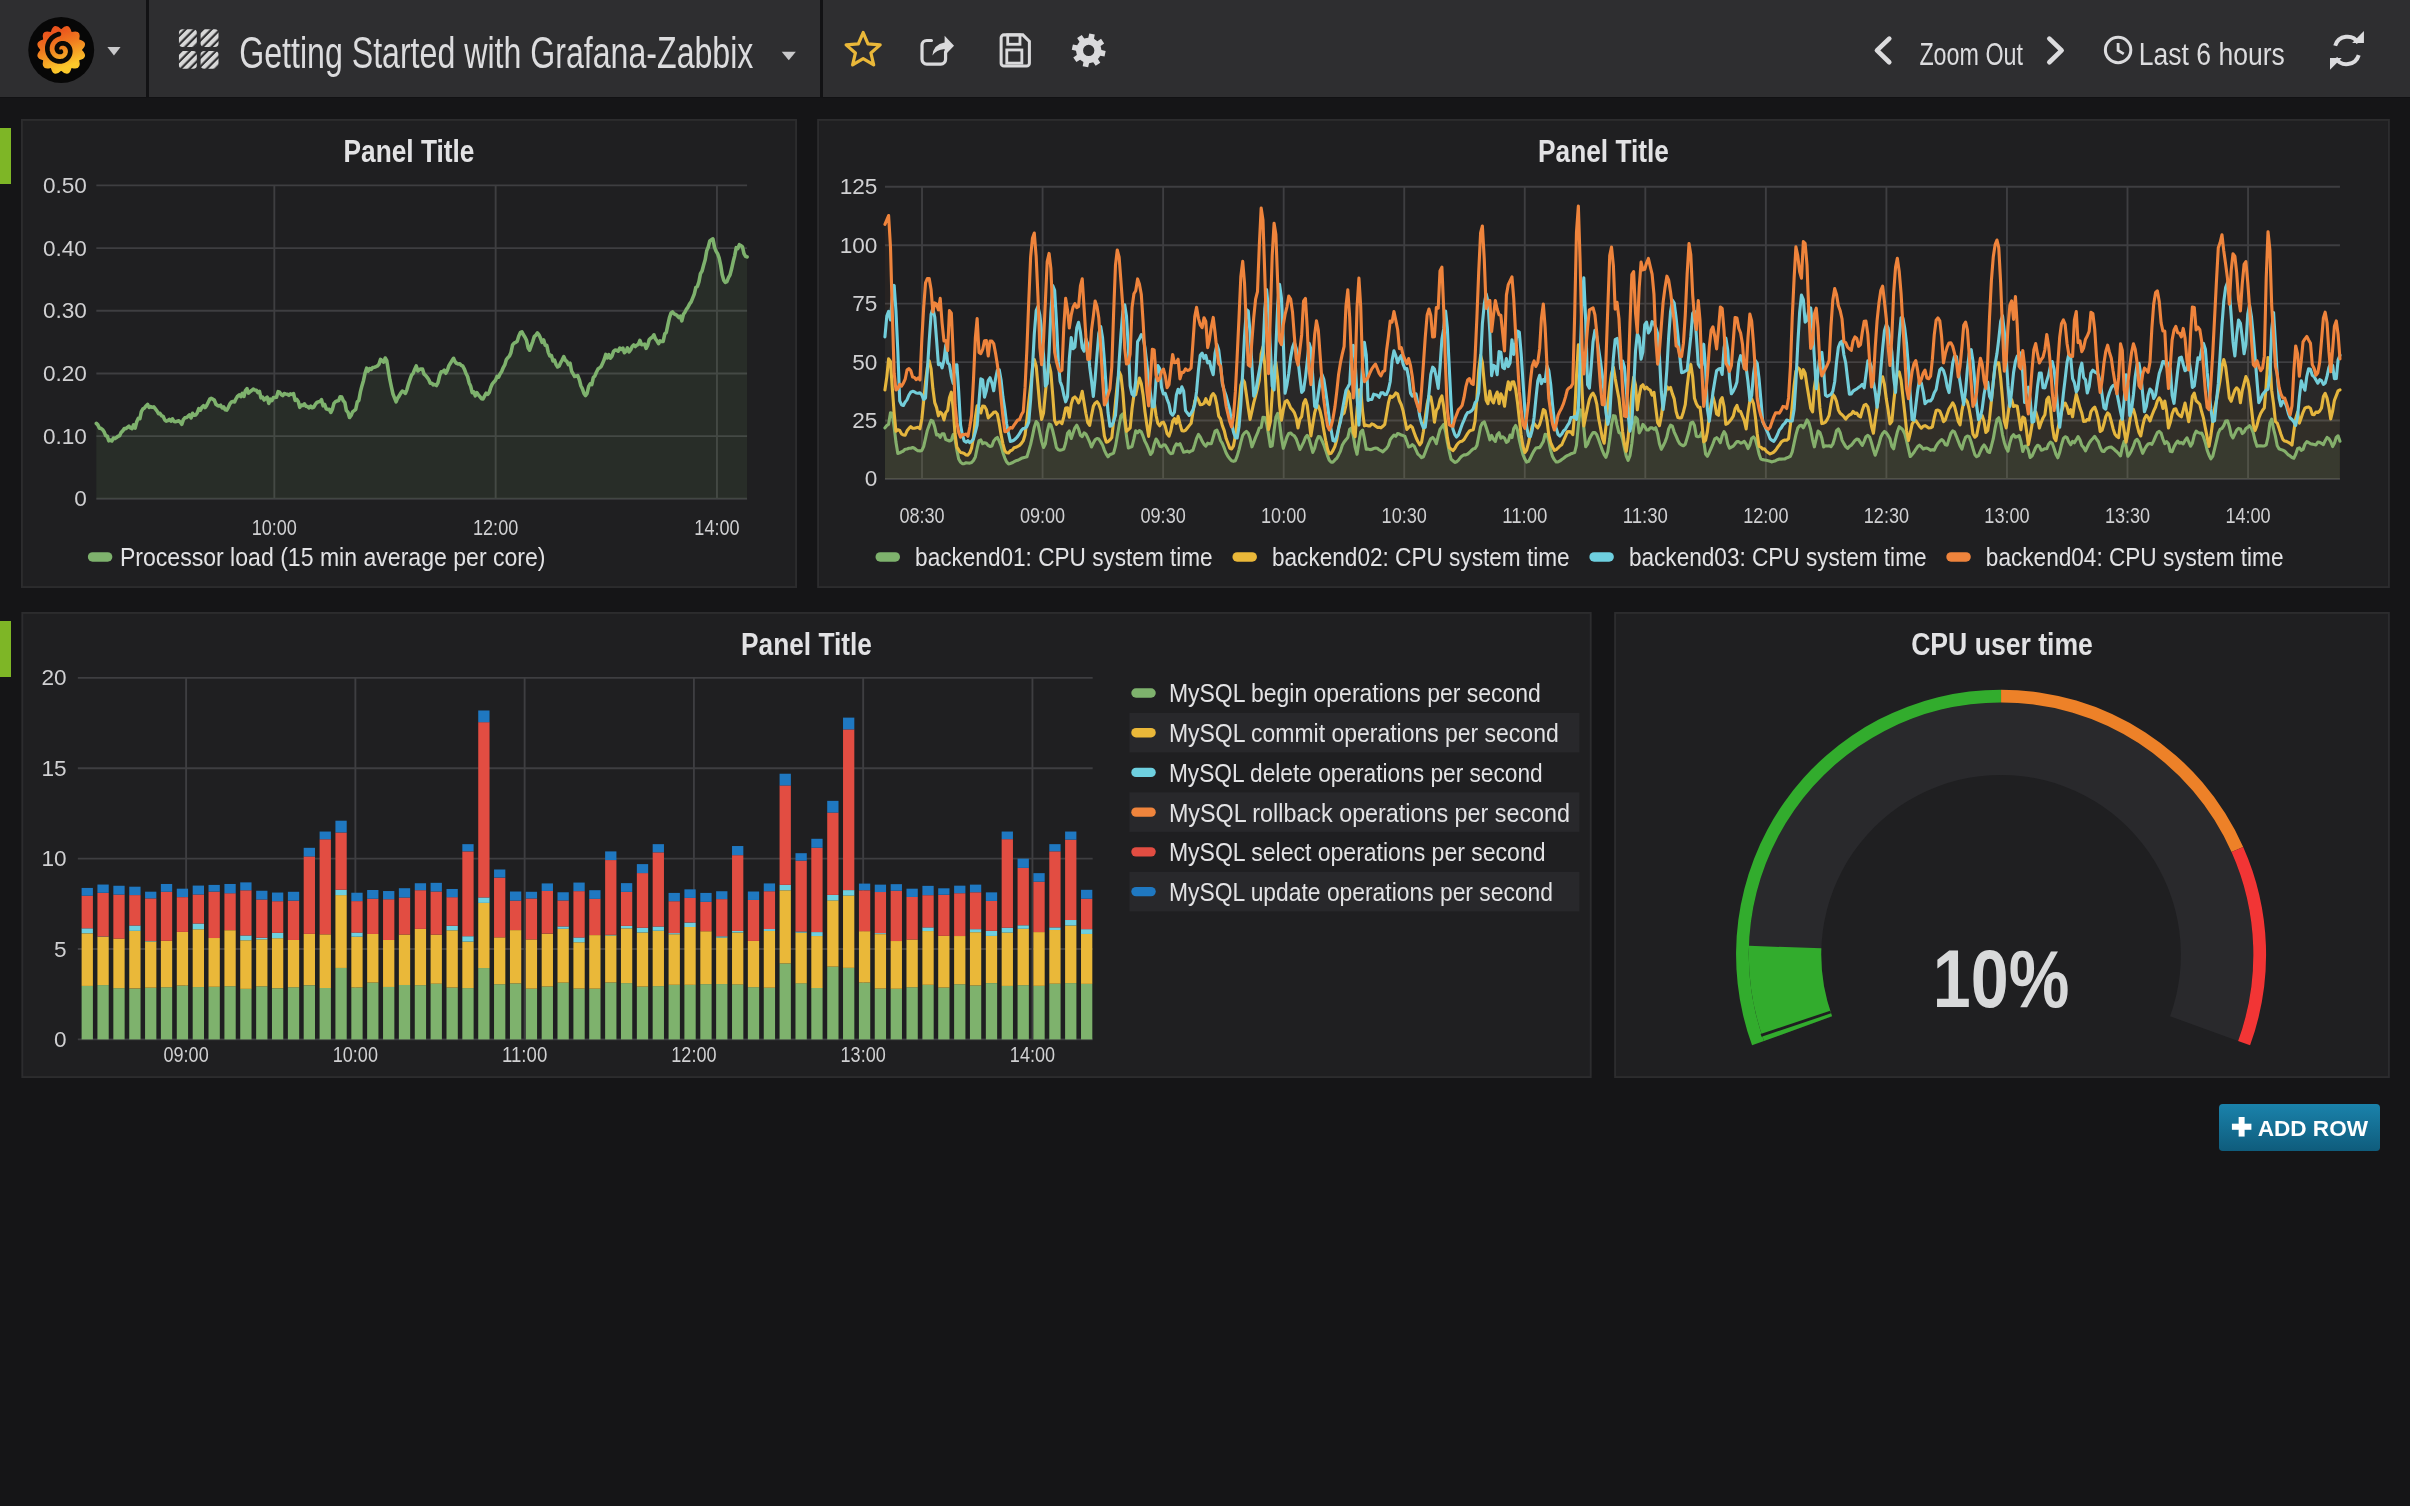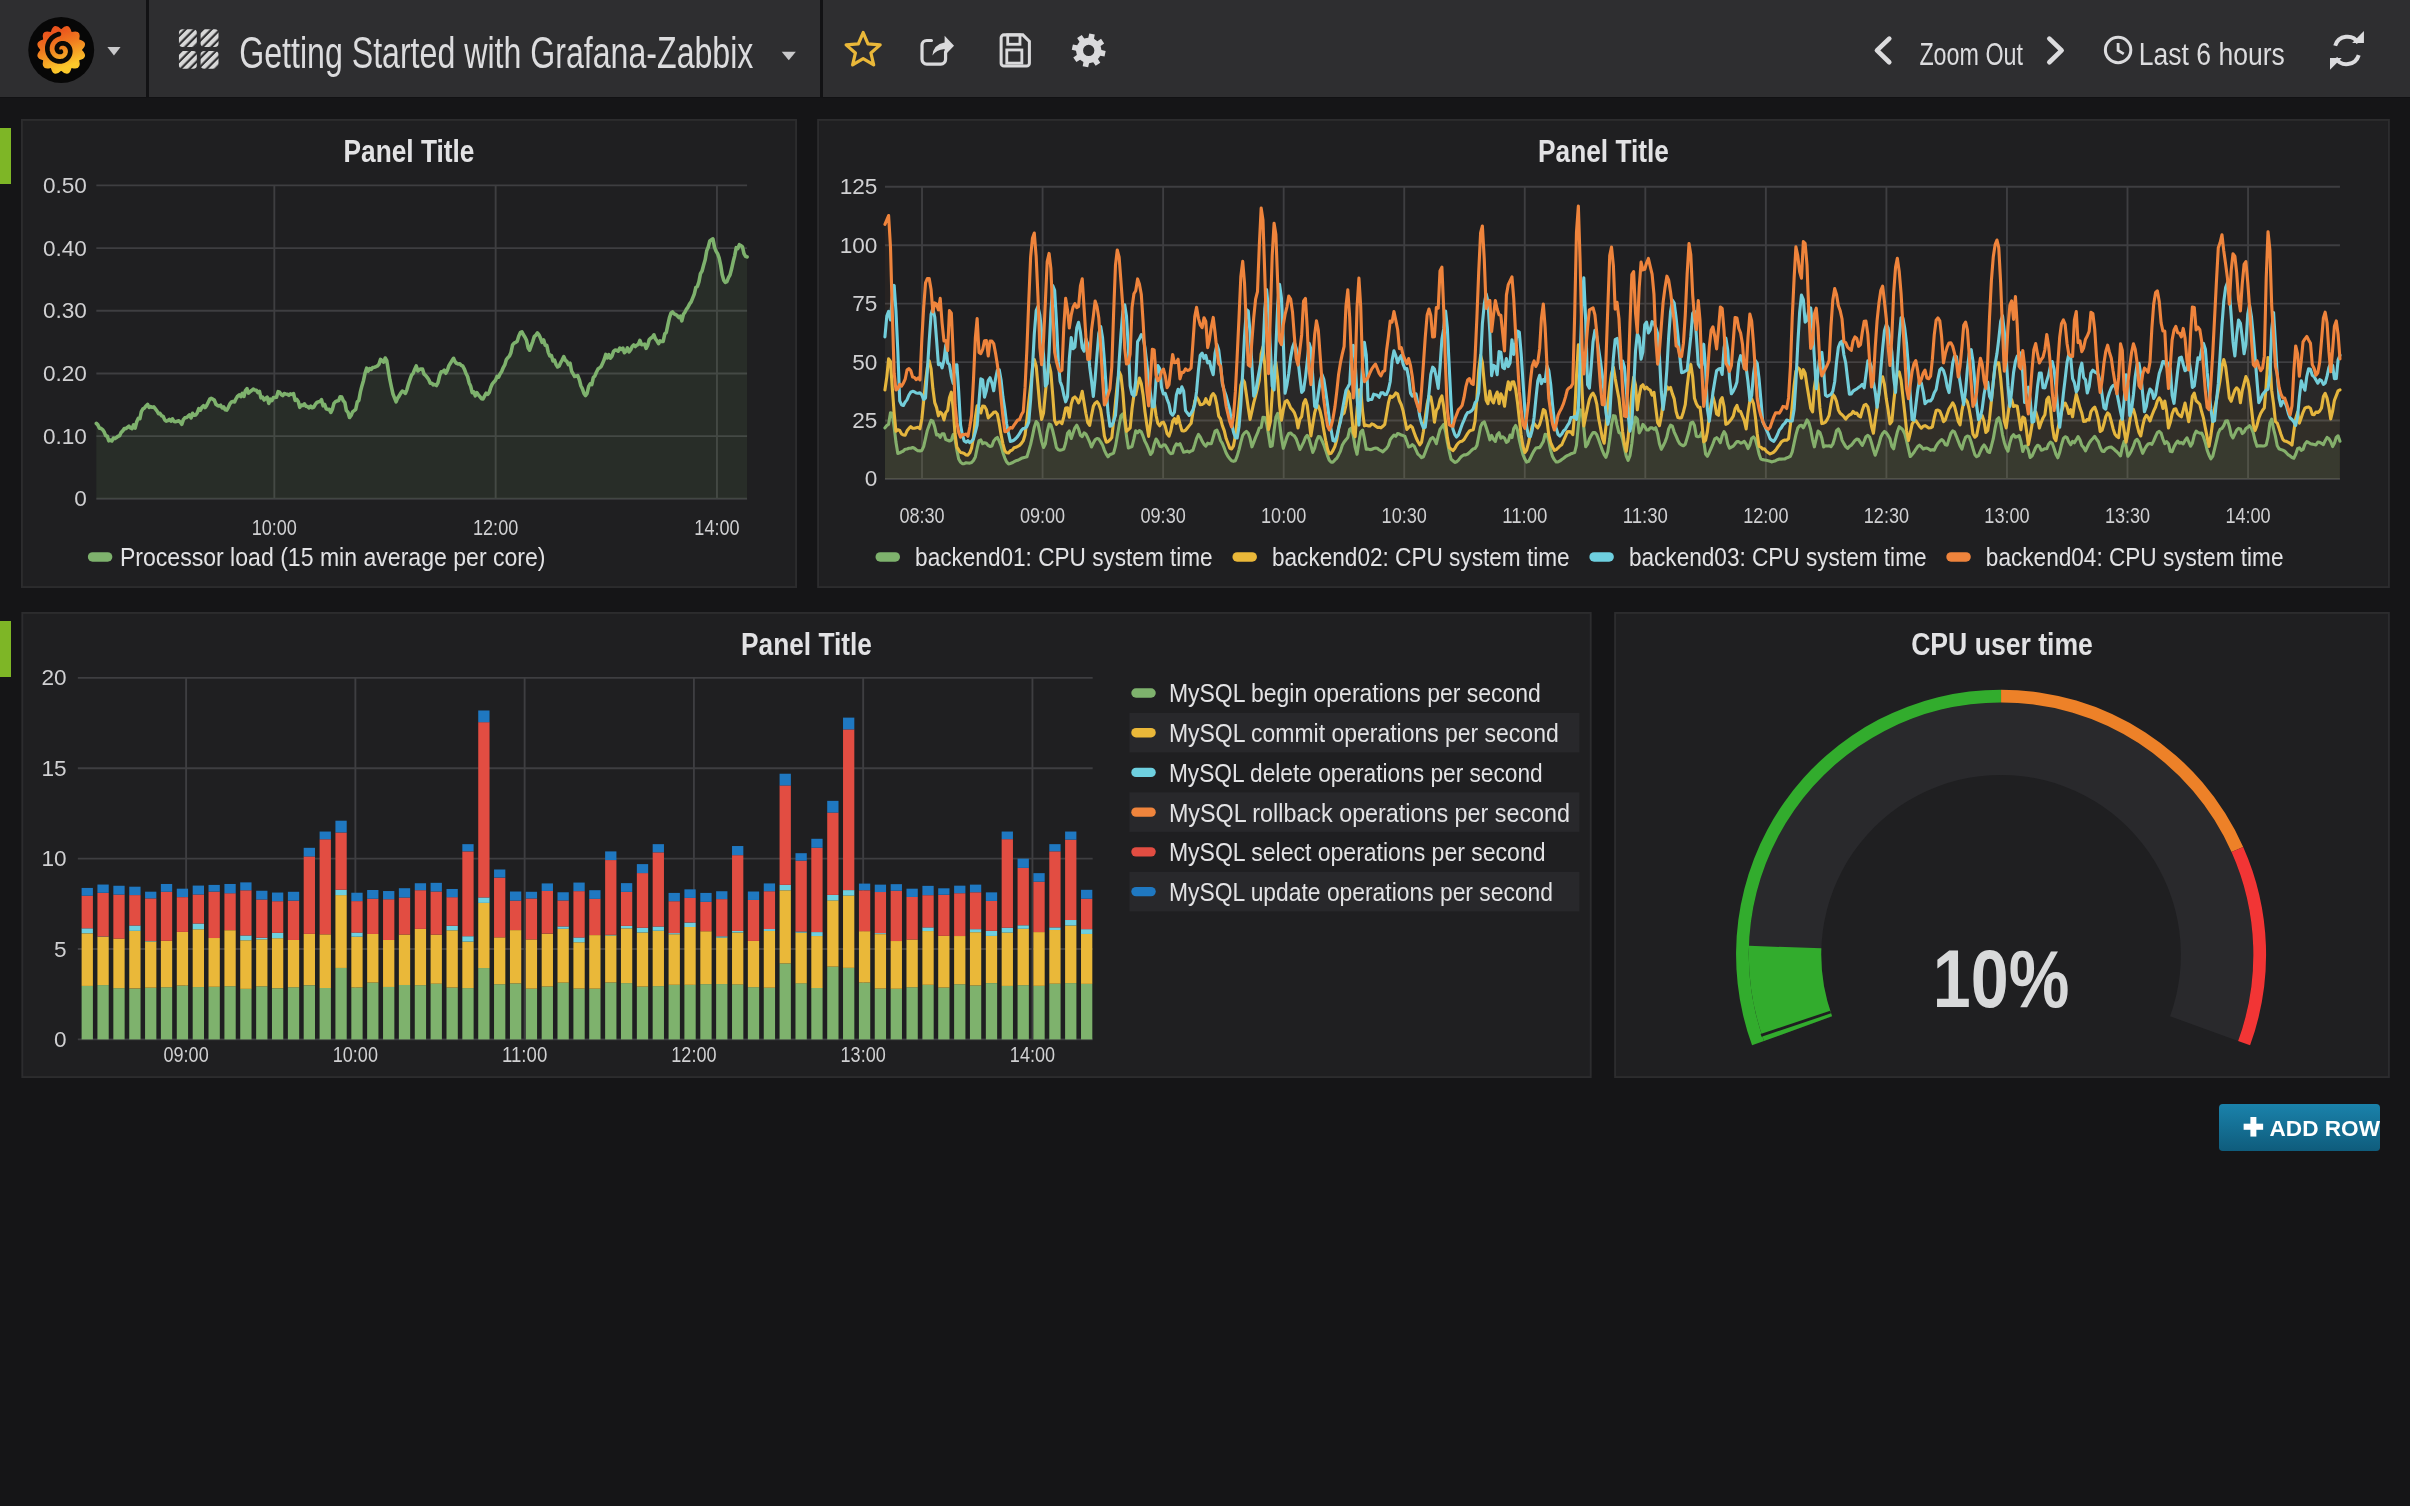--- a/index.html
+++ b/index.html
@@ -471,13 +471,13 @@
 <rect x="1715" y="651" width="822" height="493" fill="#1f1f21" stroke="#2c2c2e" stroke-width="2"></rect>
 <text x="2126.0" y="696.0" font-size="33" fill="#e2e2e4" text-anchor="middle" font-weight="bold" textLength="193" lengthAdjust="spacingAndGlyphs">CPU user time</text>
 <path d="M1873.2,1105.7 A268.0,268.0 0 1 1 2376.8,1105.7 L2304.5,1079.3 A191.0,191.0 0 1 0 1945.5,1079.3 Z" fill="#29292c"></path>
 <path d="M1860.5,1110.3 A281.5,281.5 0 0 1 2125.0,732.5 L2125.0,746.0 A268.0,268.0 0 0 0 1873.2,1105.7 Z" fill="#32ac2d"></path>
 <path d="M2125.0,732.5 A281.5,281.5 0 0 1 2382.2,899.5 L2369.8,905.0 A268.0,268.0 0 0 0 2125.0,746.0 Z" fill="#ed8128"></path>
 <path d="M2382.2,899.5 A281.5,281.5 0 0 1 2389.5,1110.3 L2376.8,1105.7 A268.0,268.0 0 0 0 2369.8,905.0 Z" fill="#f23535"></path>
 <path d="M1873.2,1105.7 A268.0,268.0 0 0 1 1857.2,1004.6 L1934.1,1007.3 A191.0,191.0 0 0 0 1945.5,1079.3 Z" fill="#32ac2d"></path>
 <line x1="1944.0" y1="1074.9" x2="1870.1" y2="1099.8" stroke="#1f1f21" stroke-width="3"></line>
 <text x="2125.0" y="1070.0" font-size="86" fill="#d8d9da" text-anchor="middle" font-weight="bold" textLength="145" lengthAdjust="spacingAndGlyphs">10%</text>
 </svg>
-<div style="position:absolute;left:2219px;top:1104px;width:161px;height:47px;background:linear-gradient(#1a82ab,#0f5c7c);white-space:nowrap;border-radius:3.8px;color:#fff;font-weight:bold;font-size:22.6px;text-align:right;line-height:47px;font-family:'Liberation Sans',sans-serif"><span style="font-size:25.4px">✚</span> ADD ROW</div>
+<div style="position:absolute;left:2219px;top:1104px;width:161px;height:47px;background:linear-gradient(#1a82ab,#0f5c7c);white-space:nowrap;border-radius:3.8px;color:#fff;font-weight:bold;font-size:22.6px;text-align:center;line-height:47px;font-family:'Liberation Sans',sans-serif"><span style="font-size:25.4px">✚</span> ADD ROW</div>
 
 </body></html>

